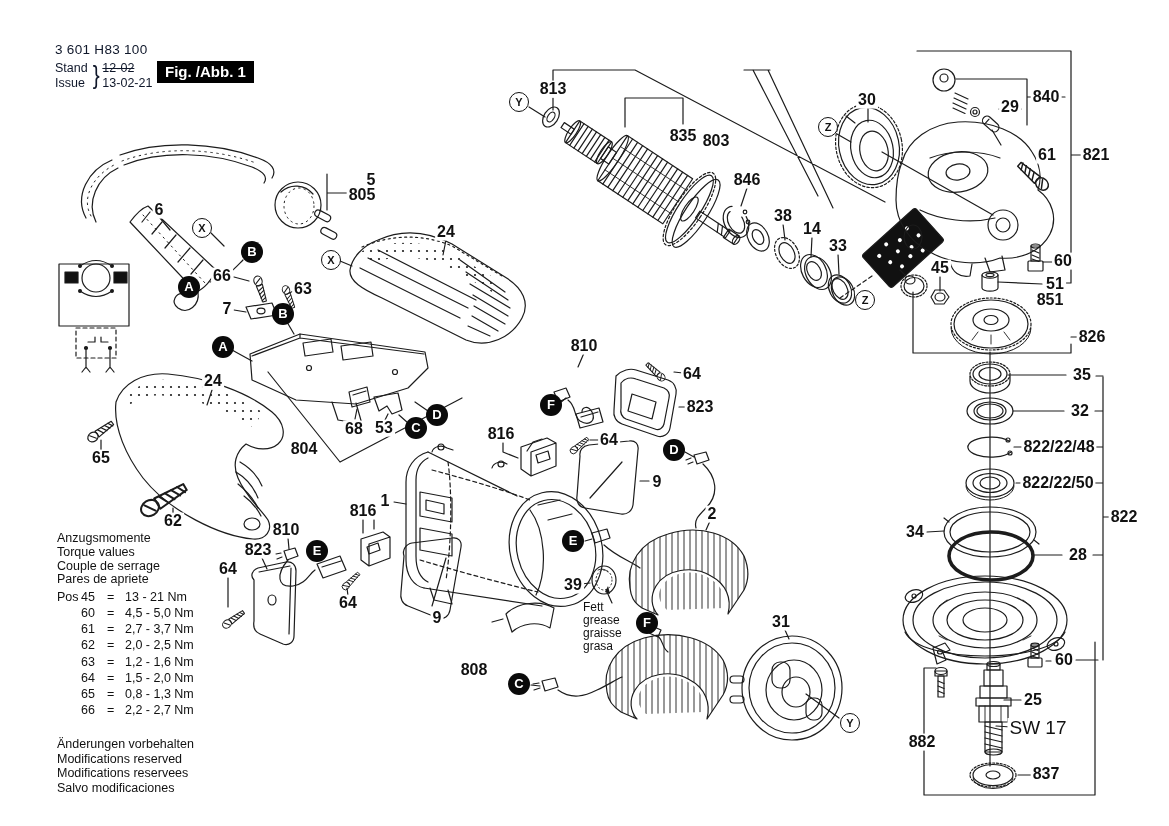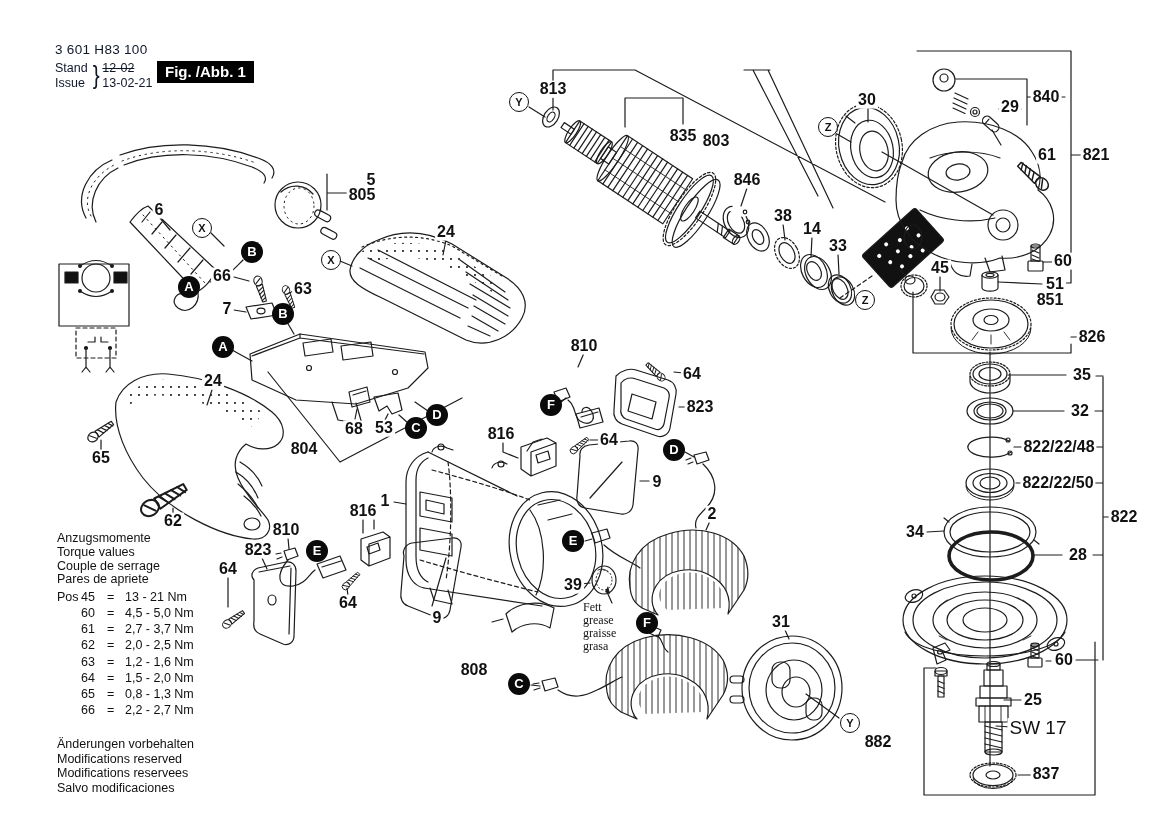--- a/index.html
+++ b/index.html
@@ -21,21 +21,21 @@
   .struck{text-decoration:line-through;}
   #fig-badge{position:absolute;left:157px;top:61px;background:#000;color:#fff;font-weight:700;
              font-size:15px;padding:2px 8px 3px 8px;z-index:4;}
   #torque{position:absolute;left:57px;top:532px;z-index:3;color:#111;background:#fff;padding-right:4px;}
   #torque-titles div{font-size:12.5px;line-height:13.8px;}
   #torque-rows{margin-top:2px;}
   .trow{display:grid;grid-template-columns:24px 26px 18px auto;font-size:12.5px;line-height:16.1px;}
   #footer-notes{position:absolute;left:57px;top:737px;z-index:3;color:#111;}
   #footer-notes div{font-size:12.5px;line-height:14.6px;}
   #grease-note{position:absolute;left:583px;top:601px;z-index:3;color:#111;}
-  #grease-note div{font-size:12px;line-height:13px;font-family:Liberation Serif, serif;}
+  #grease-note div{font-size:12px;line-height:13px;}
 </style>
 </head>
 <body>
 
 <div id="page">
 
 <svg id="drawing" width="1169" height="826" viewBox="0 0 1169 826" stroke="#1c1c1c" fill="none" stroke-width="1.2" stroke-linecap="round" stroke-linejoin="round">
   <defs>
     <pattern id="dotsP" width="8" height="8" patternUnits="userSpaceOnUse">
       <circle cx="3" cy="3" r="1.1" fill="#1c1c1c" stroke="none"></circle>
@@ -483,21 +483,21 @@
       <div class="callout" style="left: 1082px; top: 375px;">35</div>
       <div class="callout" style="left: 1080px; top: 411px;">32</div>
       <div class="callout" style="left: 1059px; top: 447px;">822/22/48</div>
       <div class="callout" style="left: 1058px; top: 483px;">822/22/50</div>
       <div class="callout" style="left: 1124px; top: 517px;">822</div>
       <div class="callout" style="left: 915px; top: 532px;">34</div>
       <div class="callout" style="left: 1078px; top: 555px;">28</div>
       <div class="callout" style="left: 1064px; top: 660px;">60</div>
       <div class="callout" style="left: 1033px; top: 700px;">25</div>
       <div class="callout small" style="left: 1038px; top: 728px;">SW 17</div>
-      <div class="callout" style="left: 878px; top: 742px;">882</div>
+      <div class="callout" style="left: 922px; top: 742px;">882</div>
       <div class="callout" style="left: 1046px; top: 774px;">837</div>
       <div class="callout" style="left: 781px; top: 622px;">31</div>
       <div class="callout" style="left: 712px; top: 514px;">2</div>
       <div class="callout" style="left: 657px; top: 482px;">9</div>
       <div class="callout" style="left: 437px; top: 618px;">9</div>
       <div class="callout" style="left: 474px; top: 622px; margin-top: 48px;">808</div>
       <div class="callout" style="left: 385px; top: 501px;">1</div>
       <div class="callout" style="left: 501px; top: 434px;">816</div>
       <div class="callout" style="left: 363px; top: 511px;">816</div>
       <div class="callout" style="left: 692px; top: 374px;">64</div>

